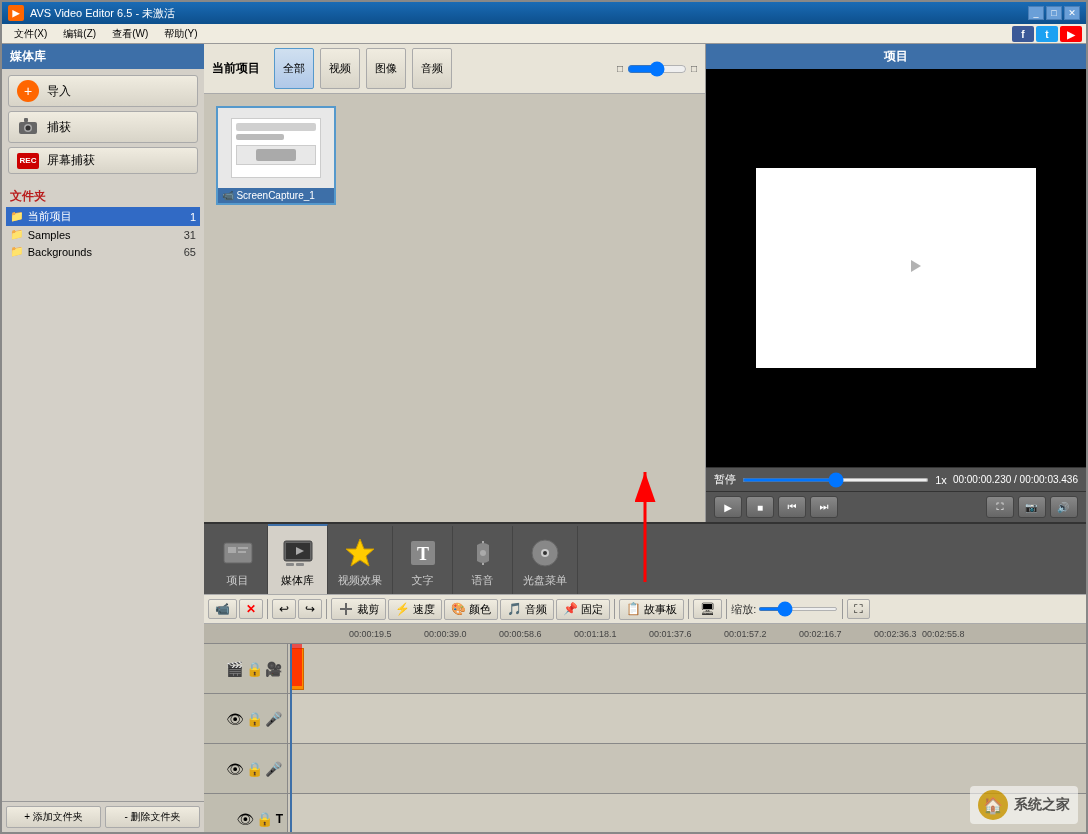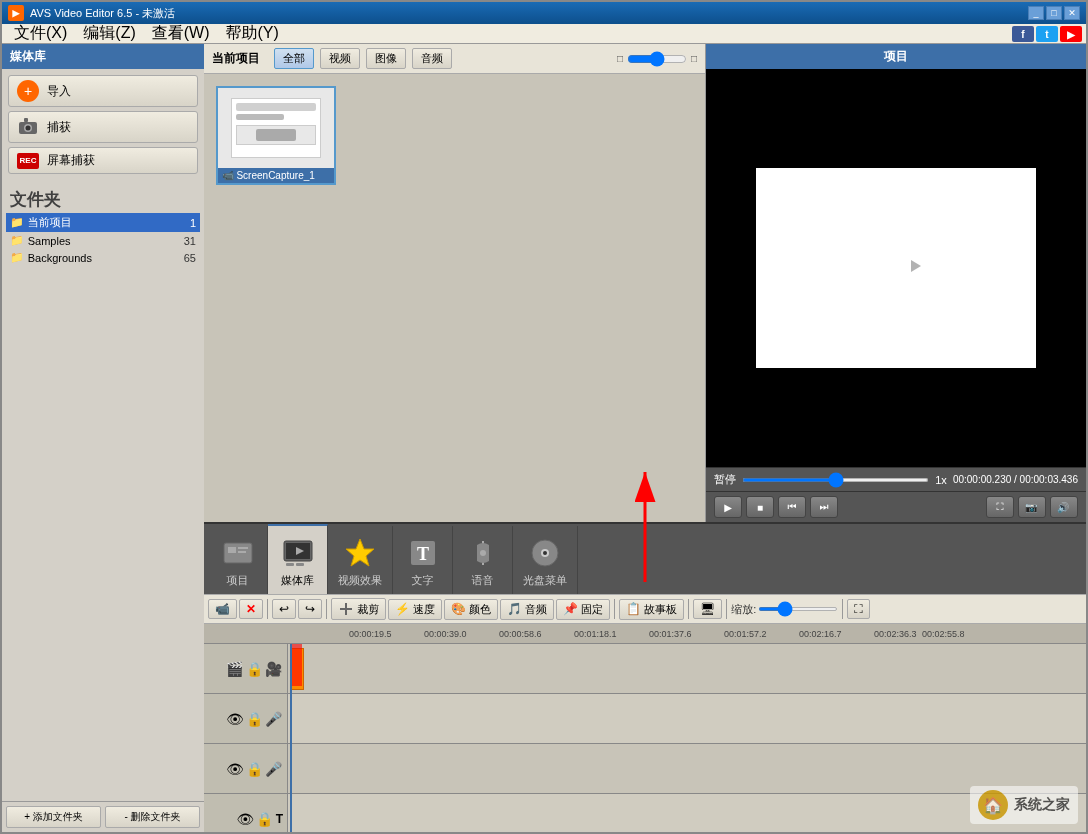--- a/index.html
+++ b/index.html
@@ -22,21 +22,21 @@
 
     
     #menu-bar {
       background: #f0ece0;
       height: 20px;
       display: flex;
       align-items: center;
       padding: 0 4px;
       border-bottom: 1px solid #999;
     }
-    #menu-bar .menu-item { padding: 2px 8px; font-size: 16px; cursor: pointer; color: #000; }
+    #menu-bar .menu-item { padding: 2px 8px; font-size: 10px; cursor: pointer; color: #000; }
 
     
     #social-icons {
       position: absolute;
       top: 22px;
       right: 2px;
       display: flex;
       gap: 2px;
       padding: 2px;
     }
@@ -75,23 +75,23 @@
     }
     .btn-icon { width: 22px; height: 22px; display: flex; align-items: center; justify-content: center; }
 
     
     #folders-section {
       flex: 1;
       padding: 4px;
     }
     #folders-label {
       font-weight: bold;
-      color: #404040;
+      color: #b91c1c;
       padding: 4px 4px 2px 4px;
-      font-size: 17px;
+      font-size: 12px;
     }
     .folder-item {
       display: flex;
       align-items: center;
       padding: 2px 4px;
       cursor: pointer;
       gap: 4px;
       font-size: 11px;
     }
     .folder-item.selected { background: #316ac5; color: white; }
@@ -129,21 +129,21 @@
     #current-project-header {
       background: #e8e4d8;
       border-bottom: 1px solid #aaa;
       padding: 4px 8px;
       display: flex;
       align-items: center;
       gap: 6px;
     }
     #current-project-label { font-size: 12px; font-weight: bold; margin-right: 8px; }
     .filter-btn {
-      padding: 2px 8px;
+      padding: 12px 8px;
       border: 1px solid #aaa;
       background: linear-gradient(to bottom, #f0ece0, #d8d4c8);
       font-size: 11px;
       cursor: pointer;
       border-radius: 2px;
     }
     .filter-btn.active { background: linear-gradient(to bottom, #d0e0f0, #b0c8e8); border-color: #5599cc; }
     .filter-slider { margin-left: auto; display: flex; align-items: center; gap: 4px; }
 
     

